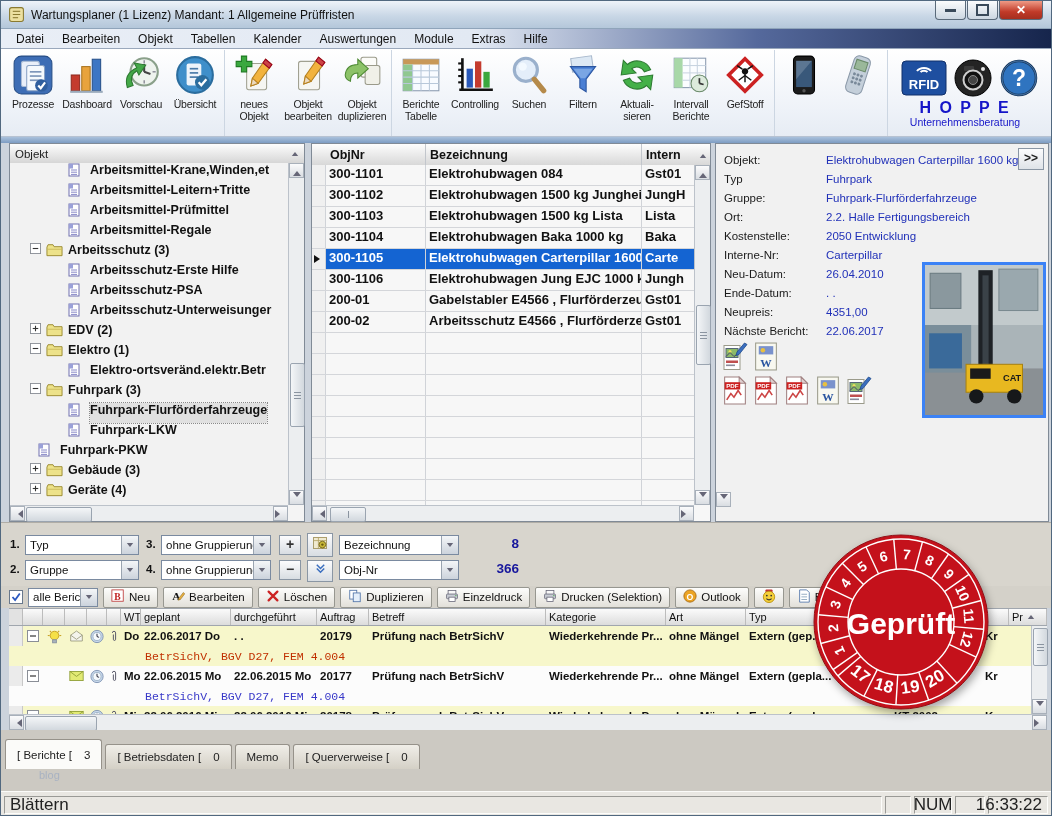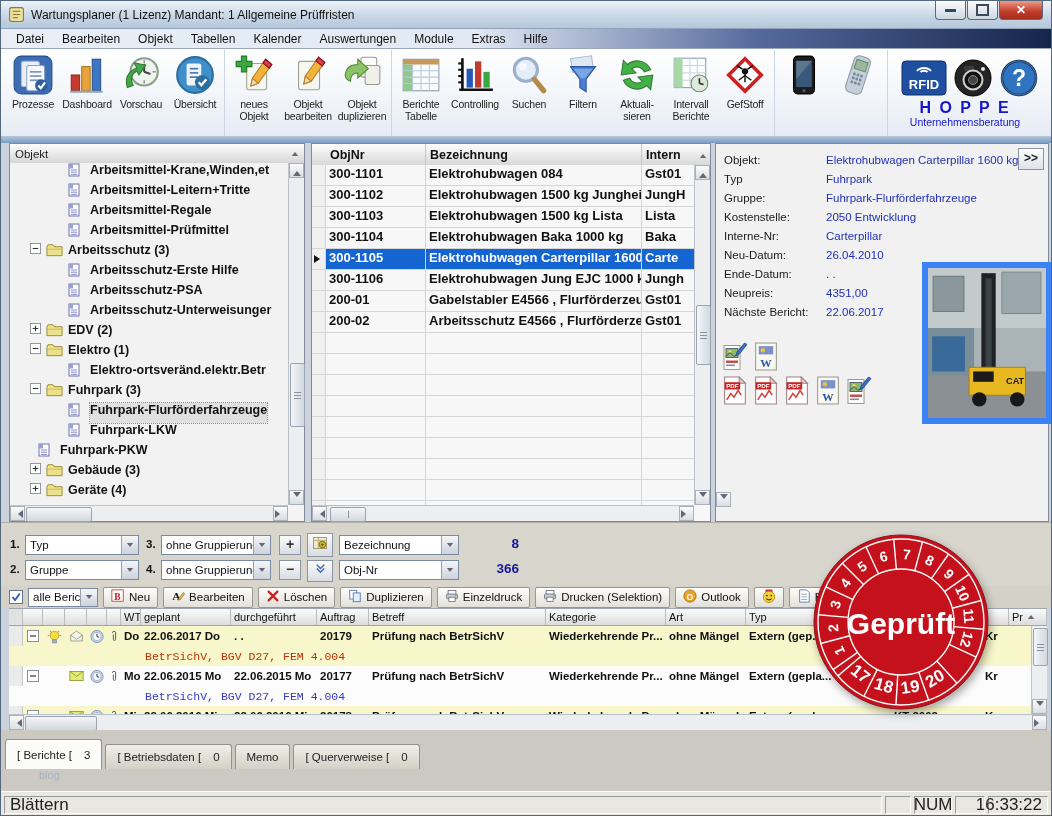--- a/index.html
+++ b/index.html
@@ -68,21 +68,21 @@
   .obj-row .gut{width:14px;flex:none;display:flex;align-items:center;justify-content:center;background:#f0f0f0;}
   .obj-row.selected{background:#1464d2;color:#fff;}
   .obj-row.selected .gut{background:#f0f0f0;color:#111;}
   .sel-arrow{width:0;height:0;border:4px solid transparent;border-left:6px solid #111;}
   
   .detail-panel{left:714px;top:142px;width:334px;height:379px;background:#f1f1f1;}
   .detail-row{display:flex;height:19px;align-items:center;font-size:11.5px;}
   .detail-label{width:102px;padding-left:8px;color:#1a1a1a;flex:none;}
   .detail-value{color:#2030b8;white-space:nowrap;}
   .expand-btn{position:absolute;right:4px;top:4px;width:24px;height:20px;border:1px solid #8a96a4;background:linear-gradient(#fcfcfd,#dfe3e8);font-size:12px;font-weight:bold;text-align:center;line-height:18px;color:#222;}
-  .photo{position:absolute;left:206px;top:118px;width:118px;height:150px;border:6px solid #3b82f6;}
+  .photo{position:absolute;left:206px;top:118px;width:118px;height:150px;border:3px solid #3b82f6;}
   .photo svg{width:100%;height:100%;display:block;}
   .attach-row{position:absolute;display:flex;gap:5px;}
   .attach-ic{width:26px;height:29px;}
   .attach-ic svg{width:100%;height:100%;}
   
   .grouping-bar{position:absolute;left:0;top:521px;width:100%;height:64px;background:#d8d5cd;border-top:1px solid #b0ada6;}
   .g-num{position:absolute;font-size:11.5px;font-weight:bold;color:#111;}
   .combo{position:absolute;height:20px;background:#fff;border:1px solid #7a8aa0;box-sizing:border-box;display:flex;align-items:center;font-size:11.5px;color:#111;padding-left:4px;}
   .combo .combo-val{white-space:nowrap;overflow:hidden;flex:1;}
   .combo .arrow{width:16px;height:100%;flex:none;background:linear-gradient(#f4f6f8,#ccd3dc);border-left:1px solid #9aa4b0;display:flex;align-items:center;justify-content:center;}
@@ -439,35 +439,35 @@
             <svg viewBox="0 0 12 14">
               <rect x="1" y="1" width="10" height="12" fill="#fff" stroke="#7070b0"></rect>
               <rect x="1" y="1" width="4" height="4.5" fill="#9aa0d8"></rect>
               <g stroke="#8888c8">
                 <line x1="3" y1="7" x2="9" y2="7"></line>
                 <line x1="3" y1="9.2" x2="9" y2="9.2"></line>
                 <line x1="3" y1="11.4" x2="9" y2="11.4"></line>
               </g>
             </svg>
           </span>
-          <span class="tree-lbl">Arbeitsmittel-Regale</span>
+          <span class="tree-lbl">Arbeitsmittel-Prüfmittel</span>
         </div>
         <div class="tree-row" style="padding-left: 58px;">
           <span class="tree-ic doc">
             <svg viewBox="0 0 12 14">
               <rect x="1" y="1" width="10" height="12" fill="#fff" stroke="#7070b0"></rect>
               <rect x="1" y="1" width="4" height="4.5" fill="#9aa0d8"></rect>
               <g stroke="#8888c8">
                 <line x1="3" y1="7" x2="9" y2="7"></line>
                 <line x1="3" y1="9.2" x2="9" y2="9.2"></line>
                 <line x1="3" y1="11.4" x2="9" y2="11.4"></line>
               </g>
             </svg>
           </span>
-          <span class="tree-lbl">Arbeitsmittel-Prüfmittel</span>
+          <span class="tree-lbl">Arbeitsmittel-Regale</span>
         </div>
         <div class="tree-row" style="padding-left: 20px;">
           <span class="pm">
             <svg viewBox="0 0 12 12">
               <rect x="0.5" y="0.5" width="11" height="11" fill="#fff" stroke="#8a8e96"></rect>
               <line x1="3" y1="6" x2="9" y2="6" stroke="#333" stroke-width="1.2"></line>
             </svg>
           </span>
           <span class="tree-ic">
             <svg viewBox="0 0 18 14">
@@ -824,20 +824,24 @@
           <span class="detail-label">Objekt:</span>
           <span class="detail-value">Elektrohubwagen Carterpillar 1600 kg</span>
         </div>
         <div class="detail-row">
           <span class="detail-label">Typ</span>
           <span class="detail-value">Fuhrpark</span>
         </div>
         <div class="detail-row">
           <span class="detail-label">Gruppe:</span>
           <span class="detail-value">Fuhrpark-Flurförderfahrzeuge</span>
+        </div>
+        <div class="detail-row">
+          <span class="detail-label">Ort:</span>
+          <span class="detail-value">2.2. Halle Fertigungsbereich</span>
         </div>
         <div class="detail-row">
           <span class="detail-label">Kostenstelle:</span>
           <span class="detail-value">2050 Entwicklung</span>
         </div>
         <div class="detail-row">
           <span class="detail-label">Interne-Nr:</span>
           <span class="detail-value">Carterpillar</span>
         </div>
         <div class="detail-row">

